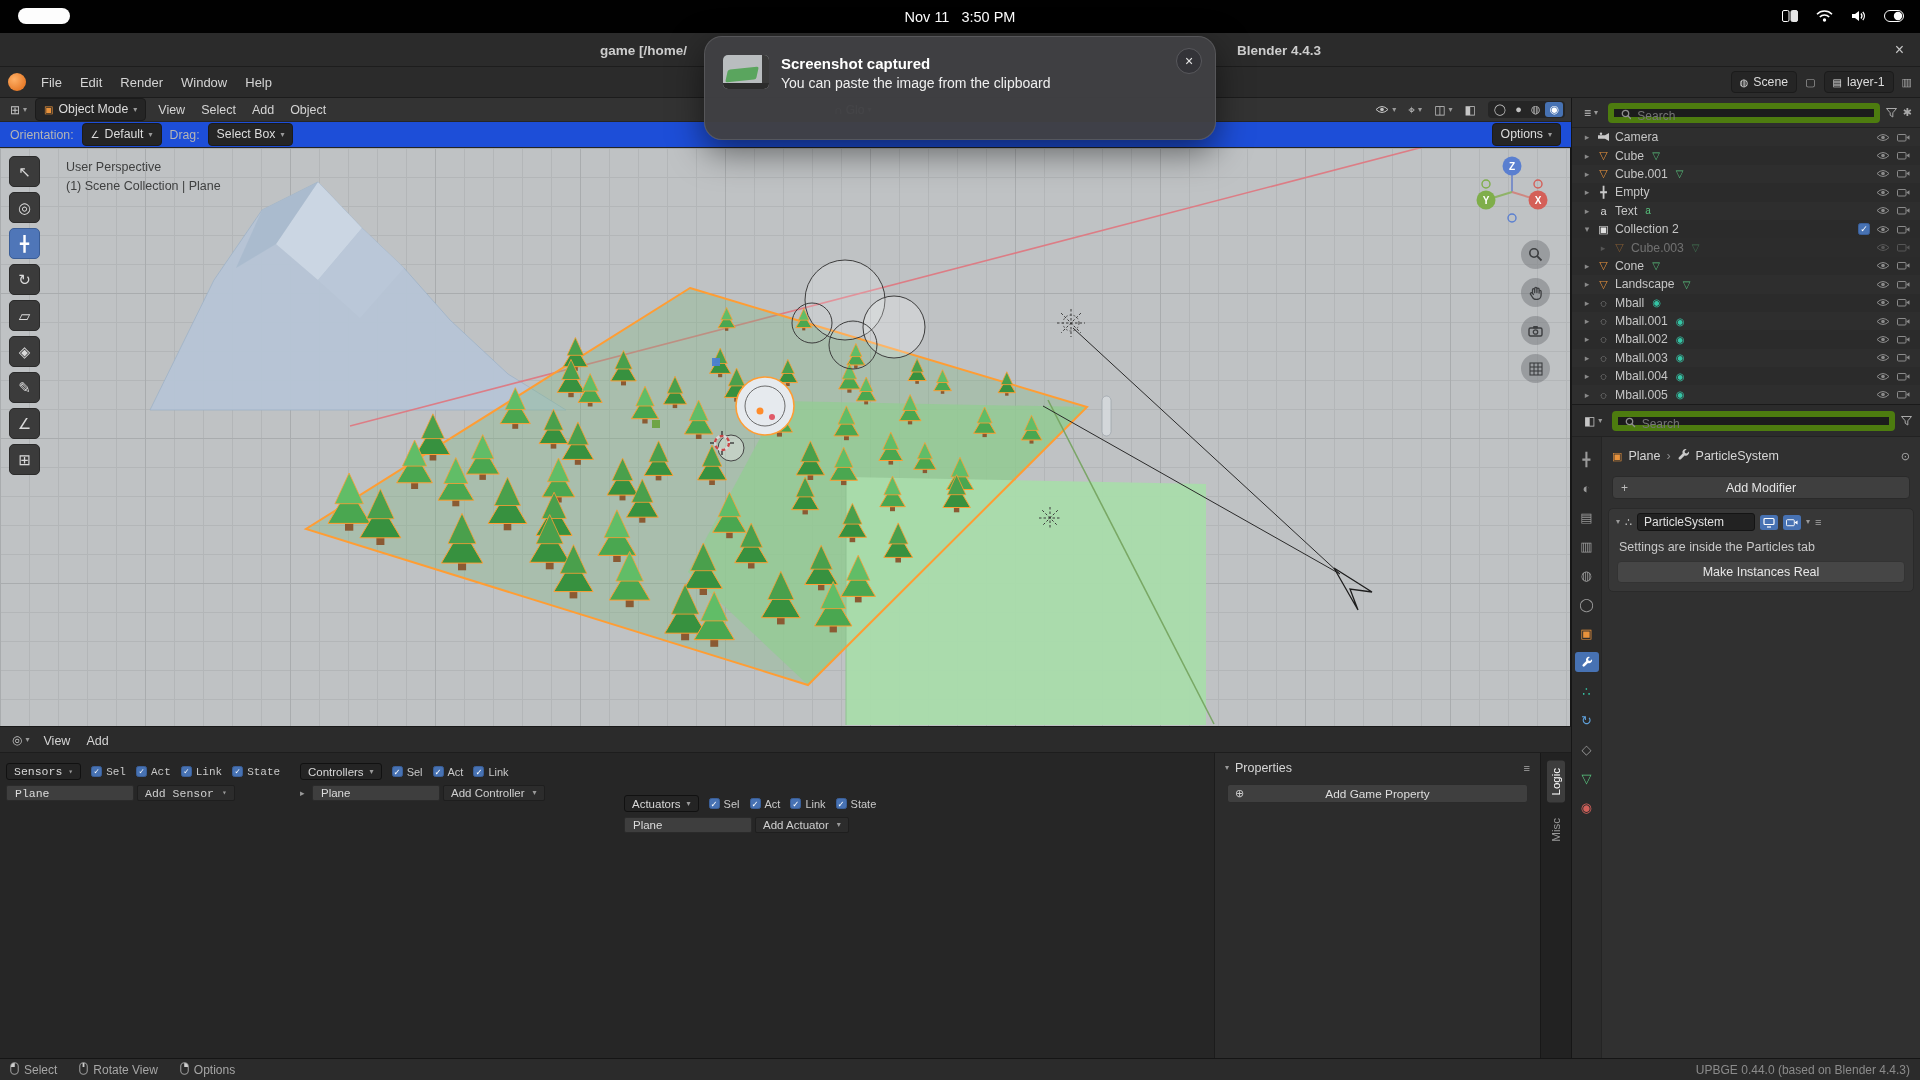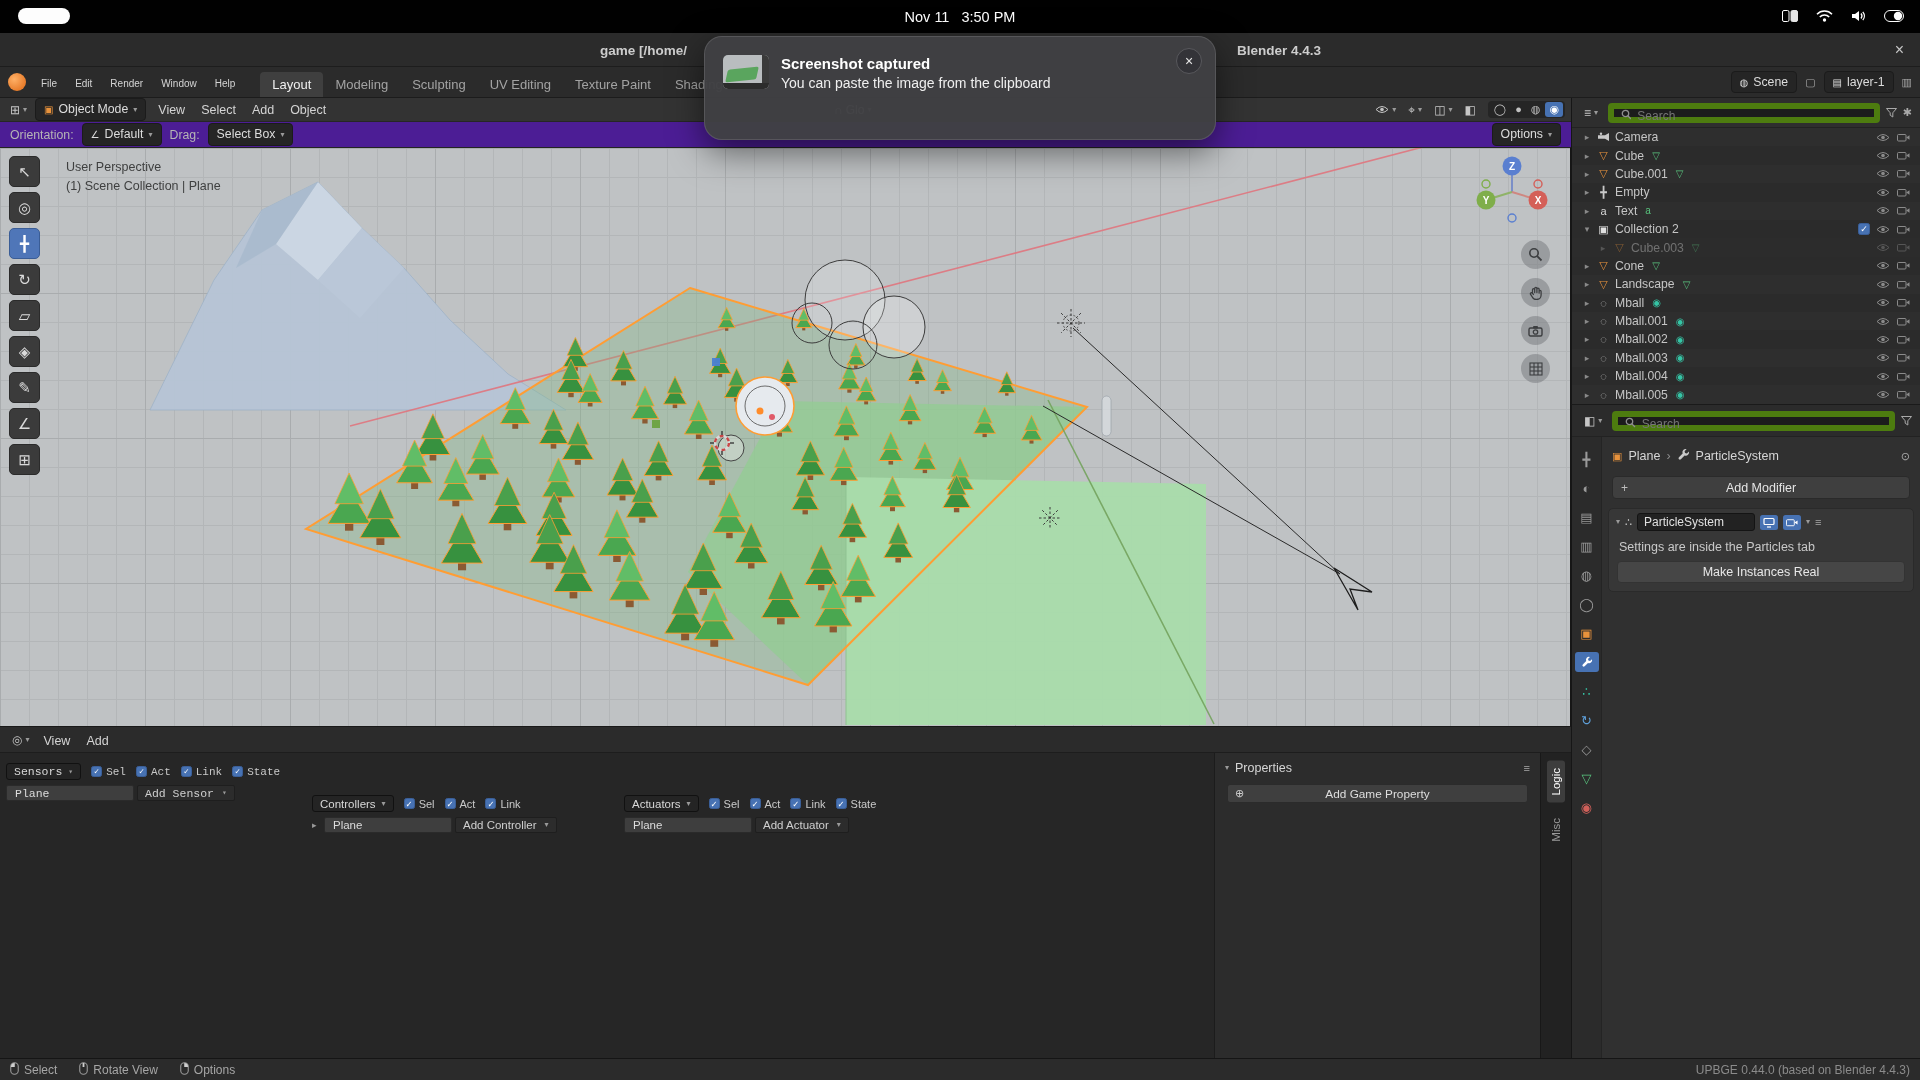--- a/index.html
+++ b/index.html
@@ -4,21 +4,21 @@
 <style>
   *{margin:0;padding:0;box-sizing:border-box}
   body{background:#000;font-family:"Liberation Sans",sans-serif}
   #screen{position:relative;width:1920px;height:1080px;overflow:hidden;background:#1e1e1e;font-family:"Liberation Sans",sans-serif}
   .sp{flex:1}
   .cev{font-size:8px;color:#9a9a9a;line-height:1}
   .mini{color:#a9a9a9;font-size:11px;display:inline-flex;align-items:center}
   .chip{display:inline-flex;align-items:center;gap:5px;background:#252525;border:1px solid #1b1b1b;border-radius:4px;padding:1px 8px;color:#dcdcdc;font-size:12.3px;line-height:1.5}
   .chip-ico{font-size:10px}
   .dd{display:inline-flex;align-items:center;gap:3px;color:#c6c6c6;font-size:12px;padding:0 4px}
-  .tmenu{padding:2px 9px;color:#d4d4d4;font-size:10px;border-radius:3px}
+  .tmenu{padding:2px 9px;color:#d4d4d4;font-size:13px;border-radius:3px}
   .search{display:flex;align-items:flex-start;gap:6px;background:#1c1c1c;border:6px solid #4d7c0f;border-radius:4px;height:20px;padding:0 7px}
   .search input{background:none;border:none;outline:none;color:#cfcfcf;font-size:12px;width:100%;font-family:inherit}
   .grow{flex:1}
   .cb{width:12px;height:12px;background:#4772b3;border:1px solid #3a5f99;border-radius:2.5px;color:#fff;font-size:9px;line-height:11px;text-align:center;display:inline-block}
 
   
   #menubar{position:absolute;top:0;left:0;width:1920px;height:33px;background:#010101;color:#fff}
   .mb-pill{position:absolute;left:18px;top:8px;width:52px;height:16px;background:#fdfdfd;border-radius:9px}
   .mb-clock{position:absolute;left:50%;top:0;height:33px;transform:translateX(-50%);display:flex;gap:12px;align-items:center;font-size:14.5px;font-weight:400}
   .mb-icons{position:absolute;right:16px;top:0;height:33px;display:flex;gap:18px;align-items:center}
@@ -36,21 +36,21 @@
   .ws{padding:5px 12px;font-size:13px;color:#a3a3a3;border-radius:4px 4px 0 0;display:flex;align-items:center}
   .ws.active{background:#3f3f3f;color:#f0f0f0}
 
   
   #vp-header{position:absolute;top:98px;left:0;width:1571px;height:24px;background:#333;border-bottom:1px solid #262626;display:flex;align-items:center;padding:0 6px;gap:4px;z-index:2}
   #vp-menus{display:flex}
   #vp-header .tmenu{font-size:12.5px;padding:1px 8px}
   .shade-group{display:inline-flex;background:#252525;border-radius:4px;padding:1px 2px;gap:1px;margin-left:4px}
   .shade{font-size:11px;color:#c2c2c2;padding:1px 4px;border-radius:3px;line-height:1.2}
   .shade.active{background:#4772b3;color:#fff}
-  #vp-tools{position:absolute;top:122px;left:0;width:1571px;height:26px;background:#4c1d95;border-bottom:1px solid #232323;display:flex;align-items:center;gap:8px;padding:0 10px;z-index:2}
+  #vp-tools{position:absolute;top:122px;left:0;width:1571px;height:26px;background:#1d4ed8;border-bottom:1px solid #232323;display:flex;align-items:center;gap:8px;padding:0 10px;z-index:2}
   .lbl{color:#b5b5b5;font-size:12.3px}
 
   
   #viewport{position:absolute;left:0;top:148px;width:1571px;height:578px;overflow:hidden;border-right:1px solid #161616;
     background-color:#bfc2c4;
     background-image:
       linear-gradient(#a9acae 1px,transparent 1px),linear-gradient(90deg,#a9acae 1px,transparent 1px),
       linear-gradient(#b3b6b8 1px,transparent 1px),linear-gradient(90deg,#b3b6b8 1px,transparent 1px);
     background-size:145px 145px,145px 145px,29px 29px,29px 29px}
   #scene{position:absolute;left:0;top:0;z-index:1}
@@ -168,28 +168,20 @@
 
   <div id="titlebar">
     <span class="tb-doc">game [/home/</span>
     <span class="tb-ver">Blender 4.4.3</span>
     <span class="tb-close">×</span>
   </div>
 
   <div id="topbar">
     <span class="blender-logo"></span>
     <div id="topbar-menus"><span class="tmenu">File</span><span class="tmenu">Edit</span><span class="tmenu">Render</span><span class="tmenu">Window</span><span class="tmenu">Help</span></div>
-    <div id="workspaces">
-        <span class="ws active">Layout</span>
-        <span class="ws">Modeling</span>
-        <span class="ws">Sculpting</span>
-        <span class="ws">UV Editing</span>
-        <span class="ws">Texture Paint</span>
-        <span class="ws">Shading</span>
-      </div>
     <span class="sp"></span>
     <span class="chip">
       <span class="chip-ico">◍</span>
       <span>Scene</span>
     </span>
     <span class="mini" style="margin:0 6px">▢</span>
     <span class="chip">
       <span class="chip-ico">▤</span>
       <span>layer-1</span>
     </span>
@@ -974,21 +966,21 @@
             </span>
           </div>
           <div class="lg-row2">
             <span class="lg-obj">Plane</span>
             <span class="lg-add">
               <span>Add Sensor</span>
               <span class="cev">▾</span>
             </span>
           </div>
         </div>
-        <div class="lg-col" style="left: 312px; margin-top: 32px;">
+        <div class="lg-col" style="left: 300px;">
           <div class="lg-row1">
             <span class="lg-dd">
               <span>Controllers</span>
               <span class="cev">▾</span>
             </span>
             <span class="lg-cb">
               <span class="cb">✓</span>
               <span>Sel</span>
             </span>
             <span class="lg-cb">

